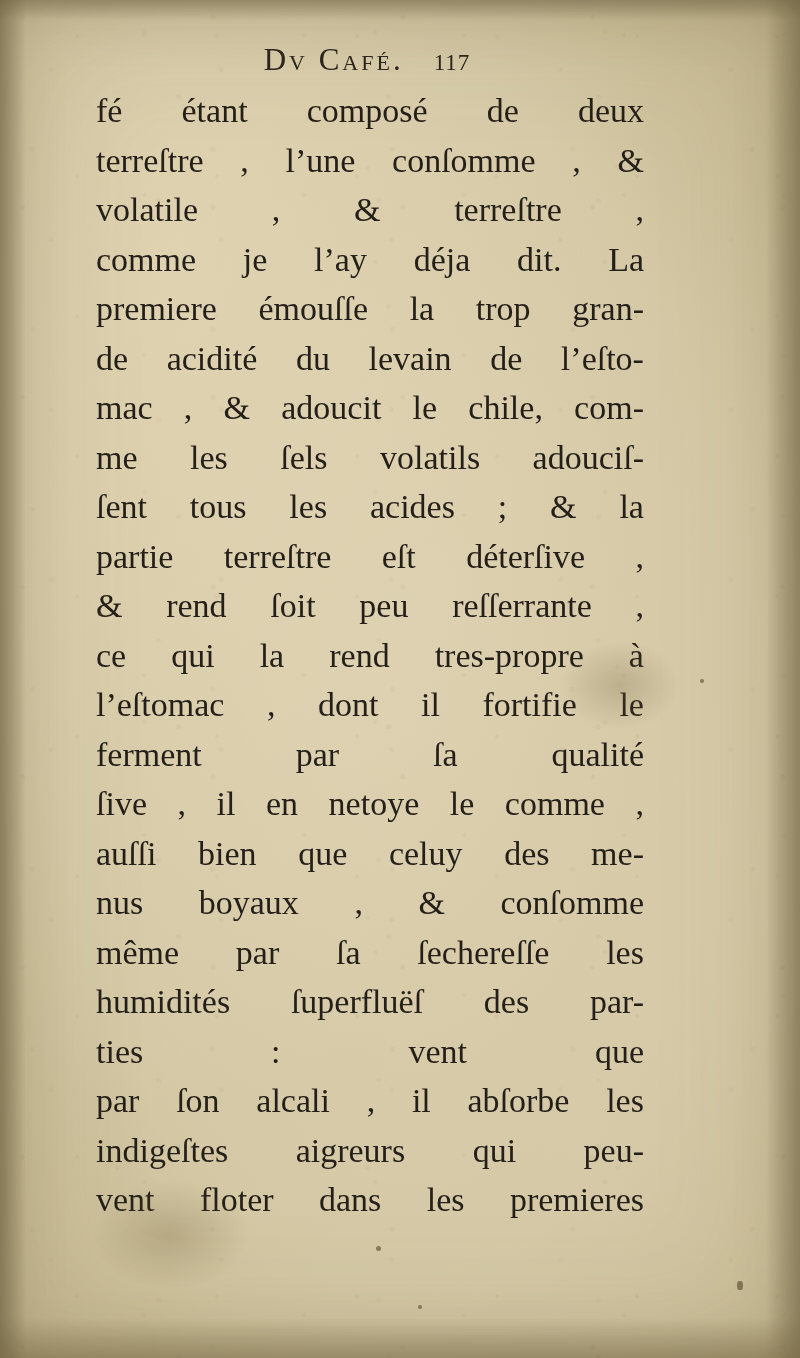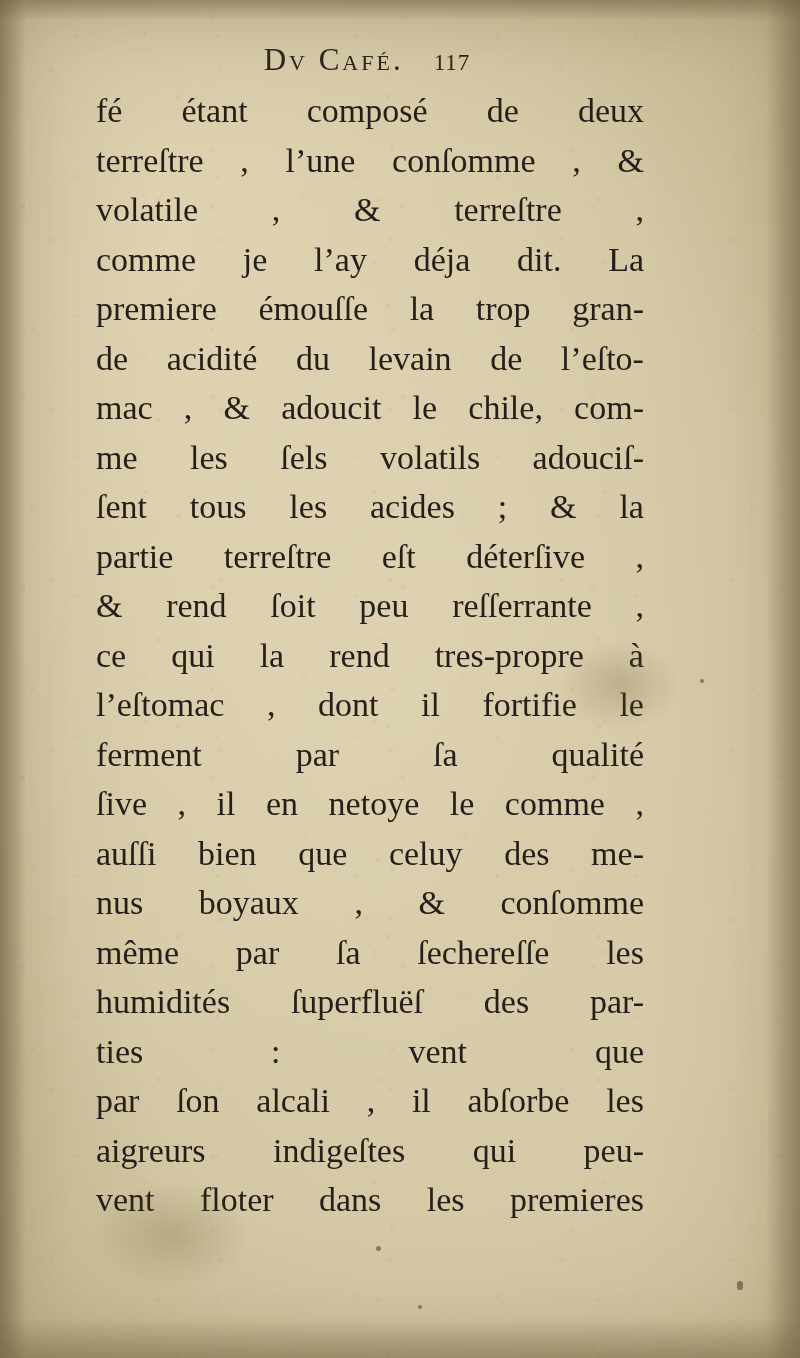--- a/index.html
+++ b/index.html
@@ -310,22 +310,22 @@
         <div class="ln">
           <span class="w">par</span>
           <span class="w">ſon</span>
           <span class="w">alcali</span>
           <span class="w">,</span>
           <span class="w">il</span>
           <span class="w">abſorbe</span>
           <span class="w">les</span>
         </div>
         <div class="ln">
+          <span class="w">indigeſtes</span>
           <span class="w">aigreurs</span>
-          <span class="w">indigeſtes</span>
           <span class="w">qui</span>
           <span class="w">peu-</span>
         </div>
         <div class="ln">
           <span class="w">vent</span>
           <span class="w">floter</span>
           <span class="w">dans</span>
           <span class="w">les</span>
           <span class="w">premieres</span>
         </div>

